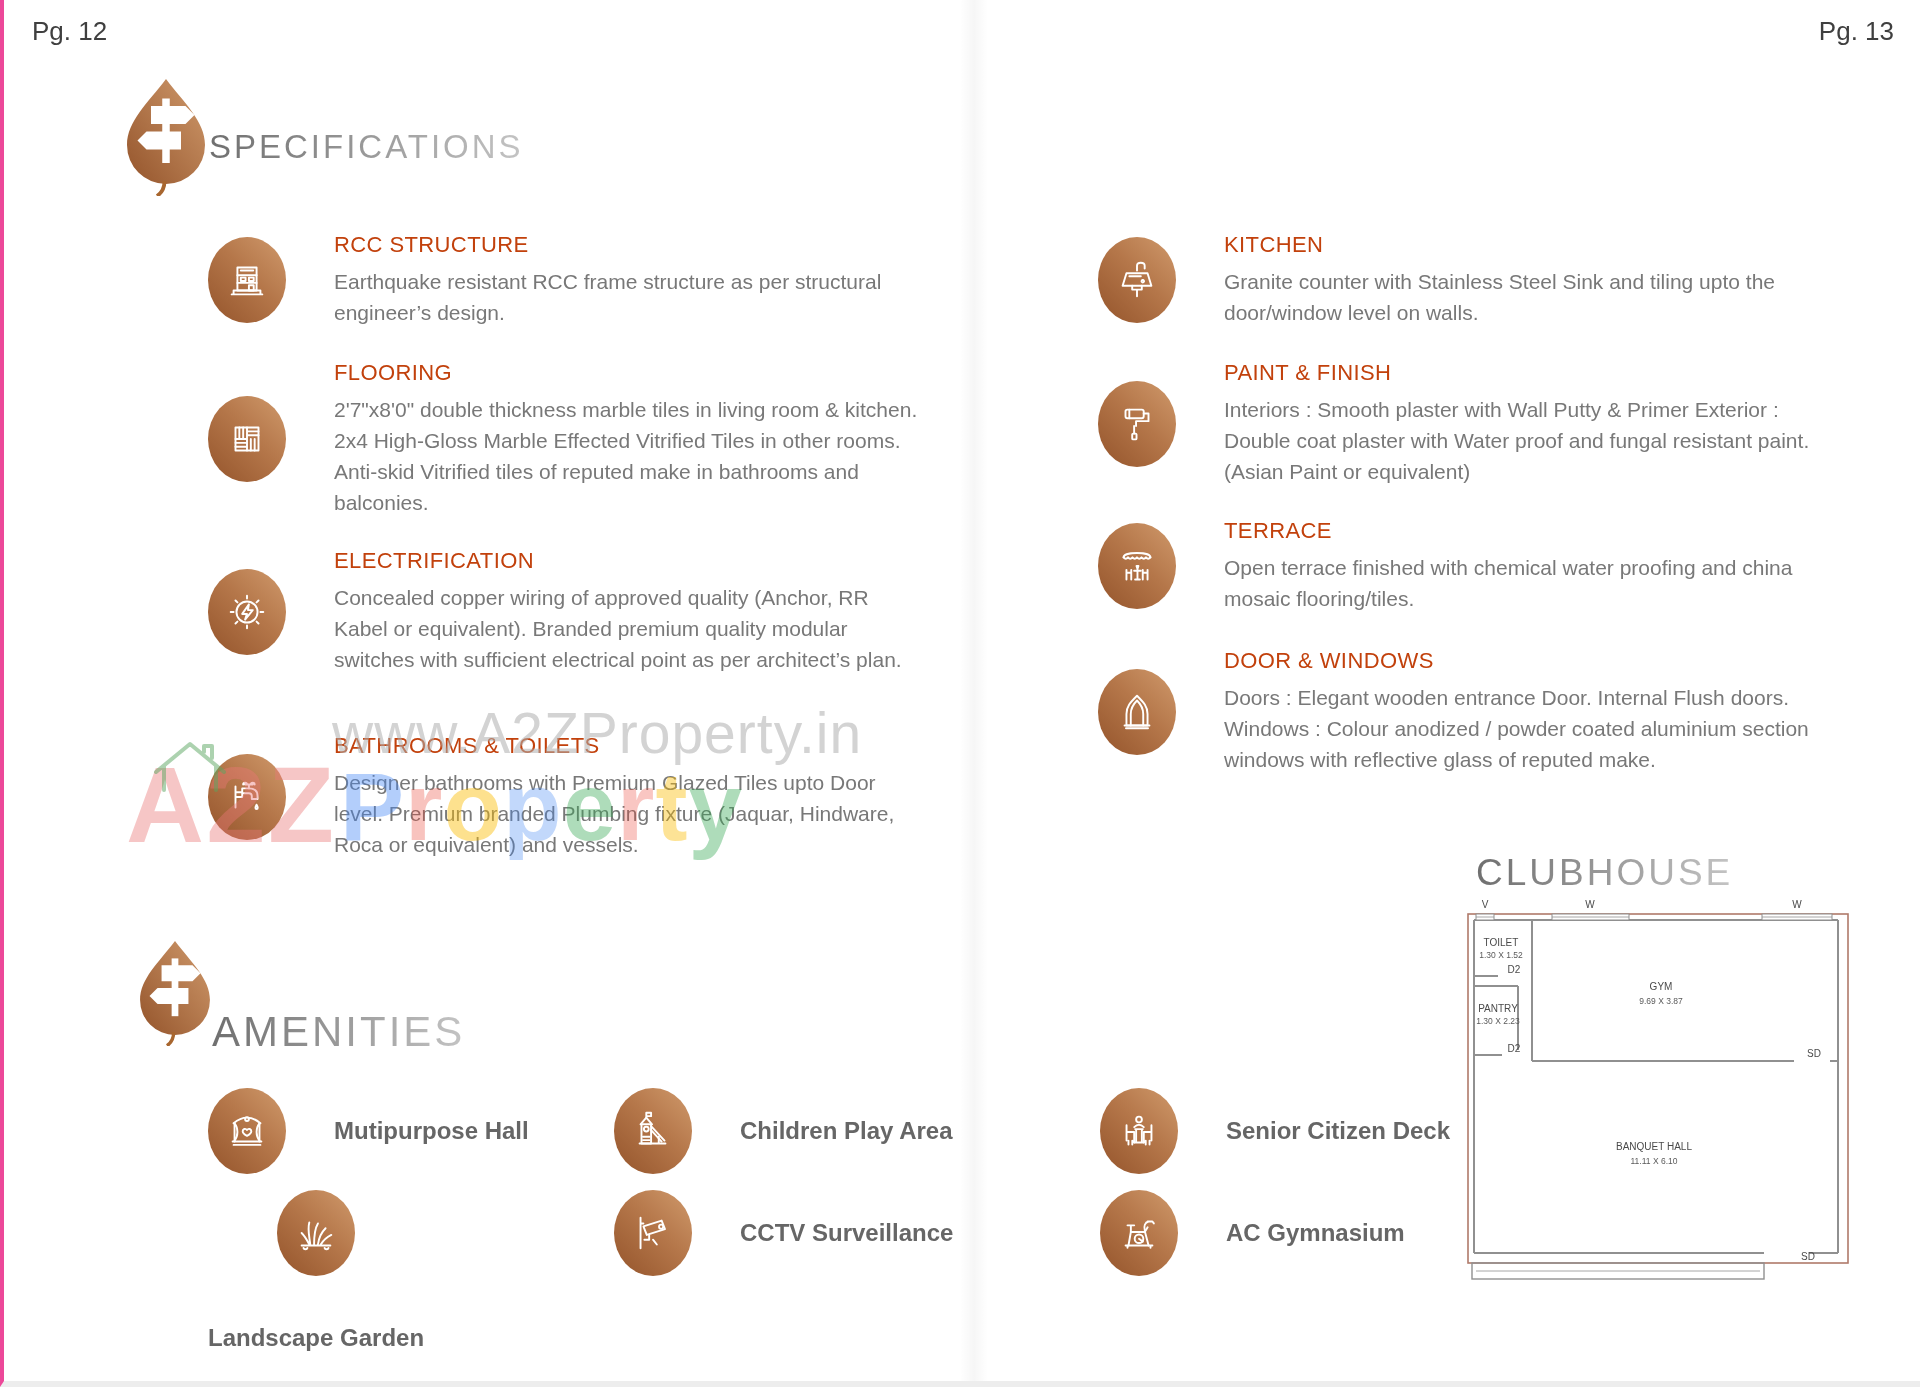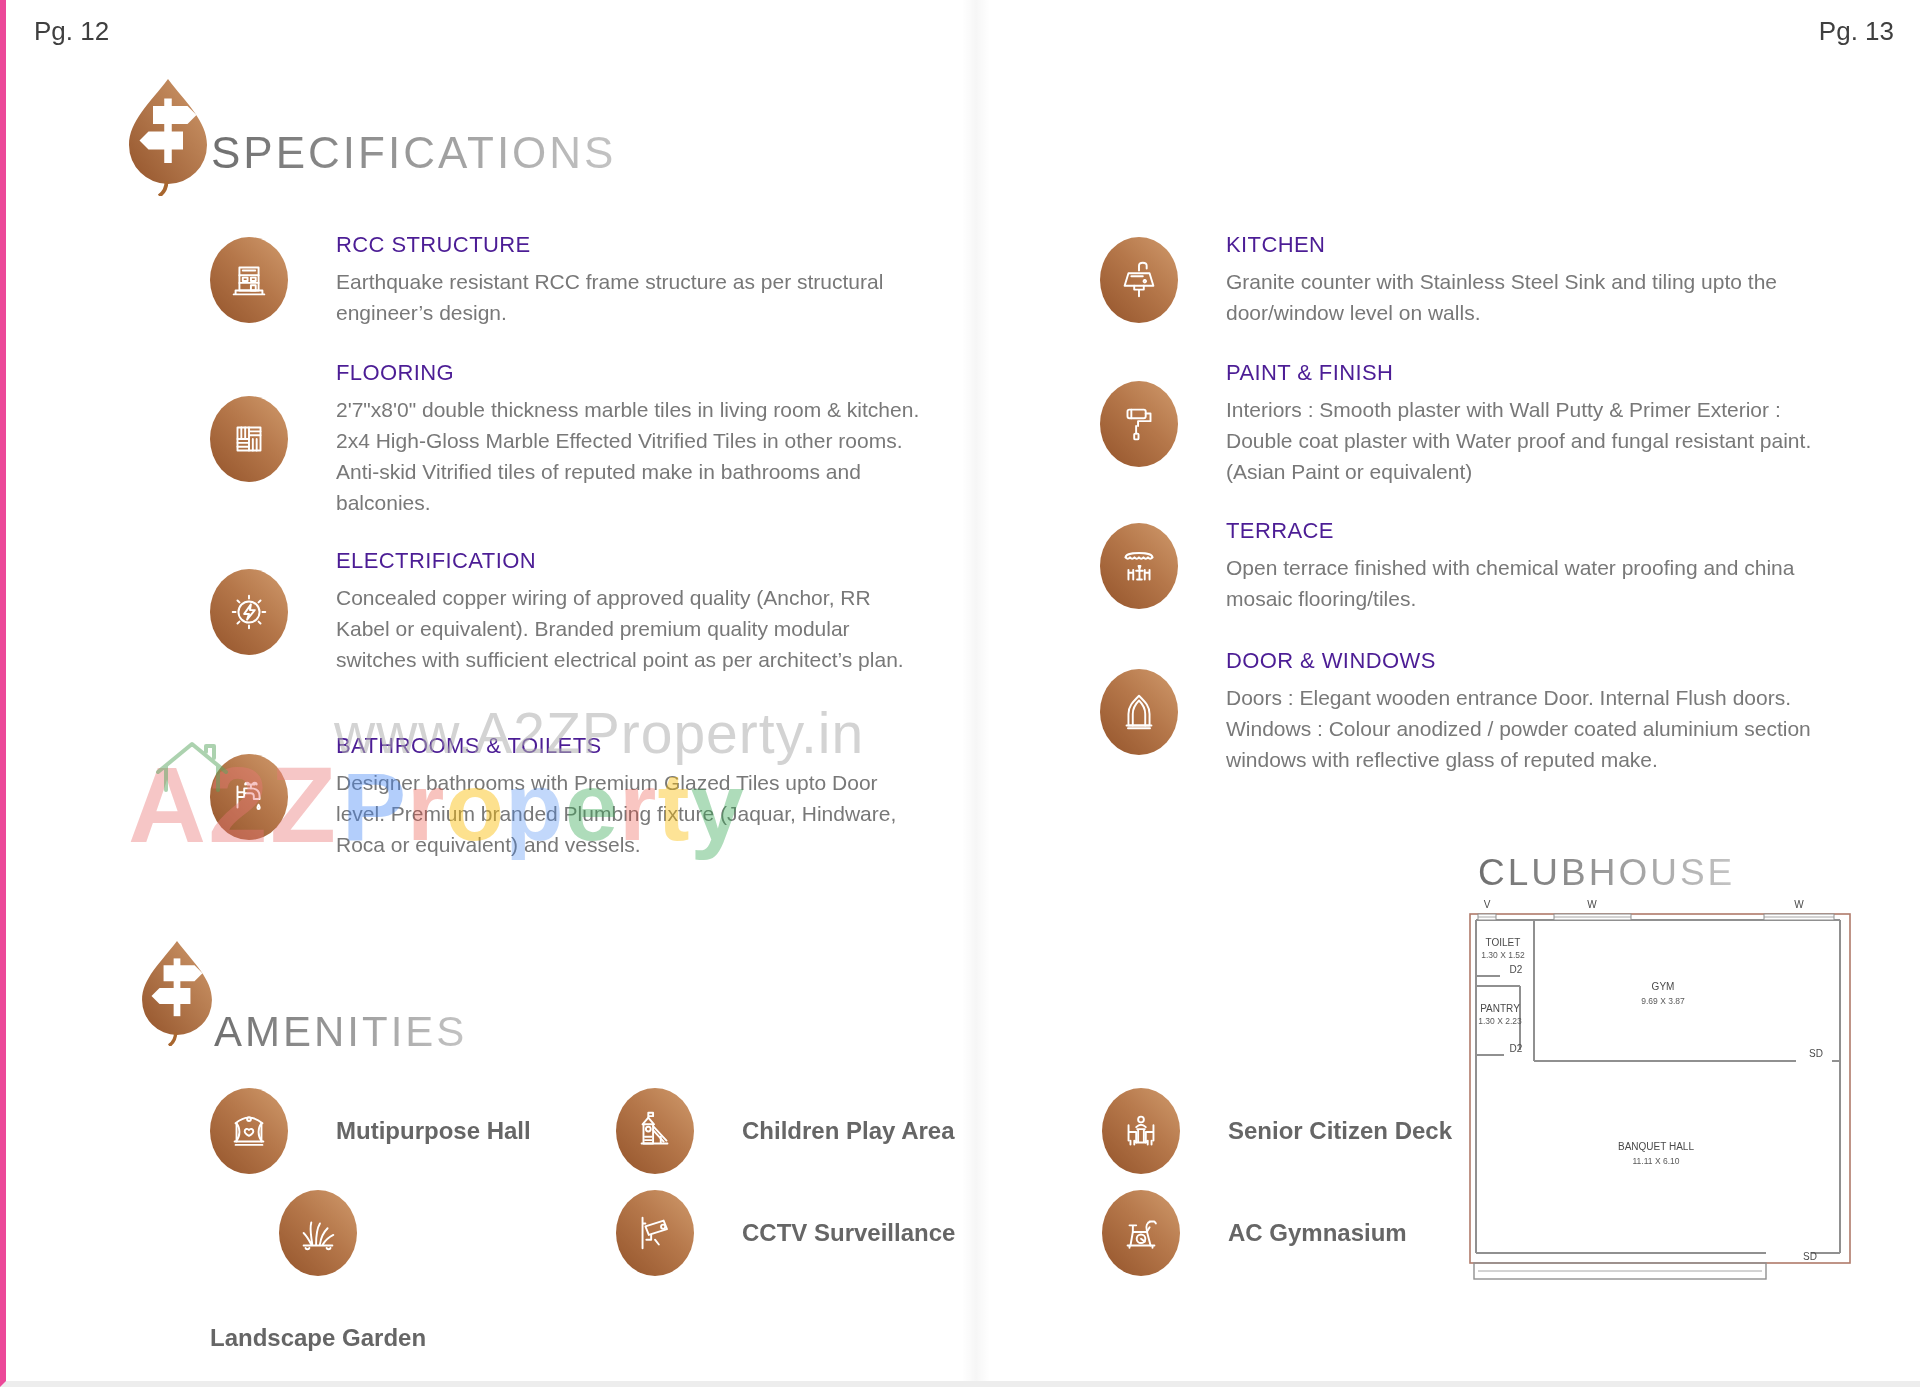--- a/index.html
+++ b/index.html
@@ -1,36 +1,36 @@
 <!DOCTYPE html>
 <html><head>
 <meta charset="utf-8">
 <style>
   html,body{margin:0;padding:0;background:#f2f2f2;}
   .sheet{position:relative;width:1920px;height:1387px;background:#fff;overflow:hidden;
-         font-family:"Liberation Sans",sans-serif;border-left:6px solid #ec4899;border-bottom:6px solid #ededed;box-sizing:border-box;}
+         font-family:"Liberation Sans",sans-serif;border-left:4px solid #ec4899;border-bottom:6px solid #ededed;box-sizing:border-box;}
   .fold{position:absolute;left:956px;top:0;width:28px;height:100%;
         background:linear-gradient(90deg,rgba(0,0,0,0) 0%,rgba(0,0,0,.035) 50%,rgba(0,0,0,0) 100%);}
   .pgnum{position:absolute;top:16px;font-size:26px;color:#3f3f3f;}
   .pg-l{left:28px}.pg-r{right:26px}
 
-  .grad-title{font-size:44px;letter-spacing:3px;color:#8f8f8f;}
+  .grad-title{font-size:33px;letter-spacing:3px;color:#8f8f8f;}
   @supports ((-webkit-background-clip:text) or (background-clip:text)){
     .grad-title{background:linear-gradient(90deg,#6f6f6f 0%,#c4c4c4 100%);
       -webkit-background-clip:text;background-clip:text;color:transparent;}
   }
   .abs{position:absolute;}
 
   .icn{width:78px;height:86px;border-radius:50%;flex:none;
        background:linear-gradient(45deg,#94542b 0%,#b5774a 55%,#d09a6c 100%);
        display:flex;align-items:center;justify-content:center;}
   .icn svg{stroke:#fff;fill:none;stroke-width:2;stroke-linecap:round;stroke-linejoin:round;}
 
   .spec-item{position:absolute;display:flex;align-items:center;gap:48px;}
-  .spec-title{font-size:22px;color:#4c1d95;letter-spacing:.4px;margin-bottom:8px;}
+  .spec-title{font-size:22px;color:#c2410c;letter-spacing:.4px;margin-bottom:8px;}
   .spec-body{font-size:21px;line-height:31px;color:#787878;}
   .w-l .spec-body{width:585px}.w-r .spec-body{width:605px}
 
   .amen-item{position:absolute;display:flex;align-items:center;gap:48px;}
   .amen-label{font-size:24px;color:#666;font-weight:bold;}
 
   .wm{position:absolute;pointer-events:none;z-index:5;}
   .wm-url{left:328px;top:700px;font-size:57px;letter-spacing:1px;color:rgba(175,175,175,.55);}
   .wm-brand{left:122px;top:742px;font-size:108px;font-weight:bold;color:rgba(233,120,120,.42);letter-spacing:2px;}
   .wm-prop{left:336px;top:752px;font-size:96px;font-weight:bold;letter-spacing:1px;}

